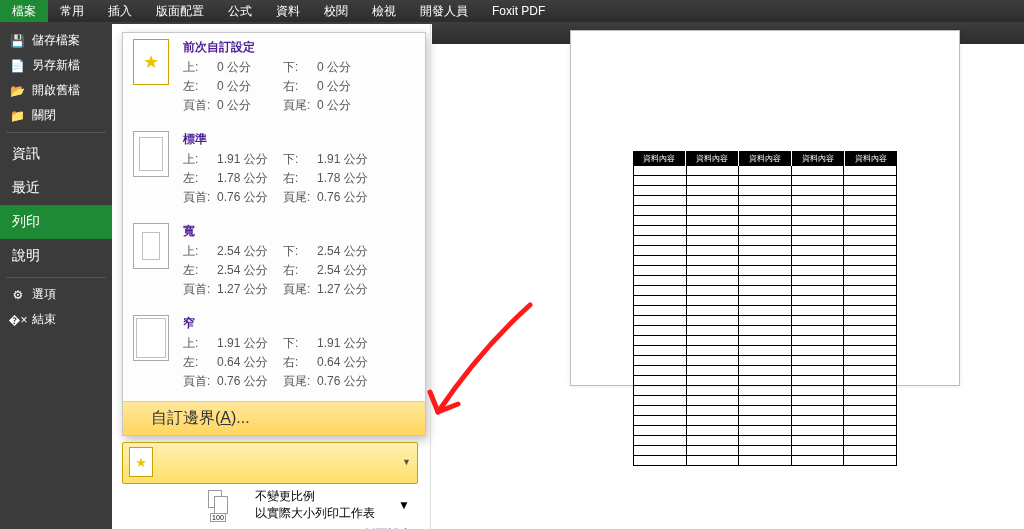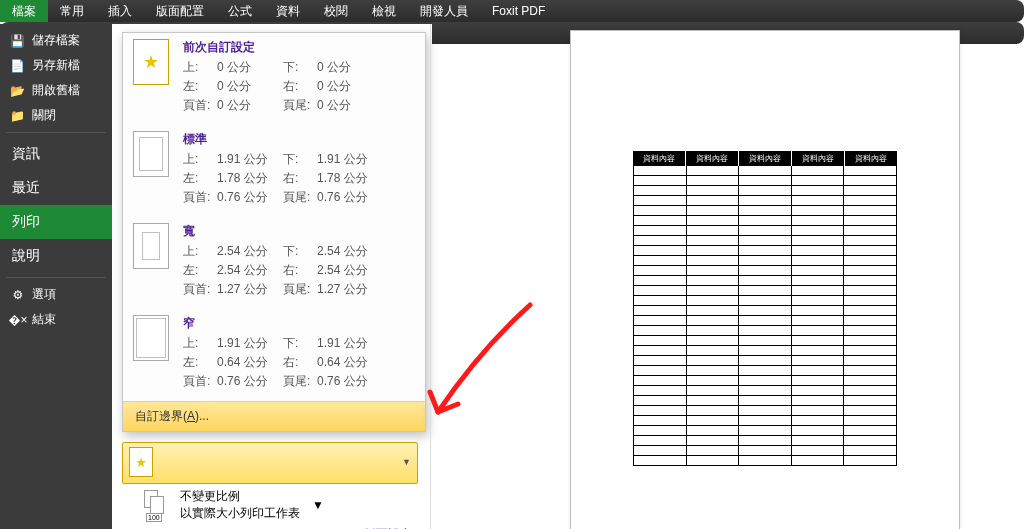--- a/index.html
+++ b/index.html
@@ -1,19 +1,19 @@
 <!DOCTYPE html>
 <html><head>
 <meta charset="utf-8">
 <style>
 * { margin:0; padding:0; box-sizing:border-box; font-family:"Microsoft JhengHei","Segoe UI",sans-serif; }
 body { width:1024px; height:529px; background:#fff; overflow:hidden; position:relative; font-size:12px; }
 
 
-.ribbon { height:22px; background:linear-gradient(#3e3e3e,#2c2c2c); display:flex; align-items:stretch; color:#fff;border-radius:8px; }
+.ribbon { height:22px; background:linear-gradient(#3e3e3e,#2c2c2c); display:flex; align-items:stretch; color:#fff; }
 .ribbon .tab { padding:0 12px; display:flex; align-items:center; font-size:12px; cursor:pointer; }
 .ribbon .tab.active { background:#1f8a36; }
 
 
 .sidebar { position:absolute; left:0; top:24px; width:112px; height:calc(100% - 24px); background:#3b3b3b; color:#fff; padding-top:4px; }
 .sidebar .nav-item { display:flex; align-items:center; gap:6px; padding:4px 10px; font-size:12px; cursor:pointer; position:relative; }
 .sidebar .nav-item .ico { width:16px; height:16px; display:flex; align-items:center; justify-content:center; font-size:12px; }
 .sidebar .sep { height:1px; background:#555; margin:4px 6px; }
 .sidebar .nav-big { padding:8px 12px; font-size:14px; cursor:pointer; position:relative; }
 .sidebar .nav-big.active { background:#1f8a36; }
@@ -27,49 +27,49 @@
 .opt .thumb::before, .opt .thumb::after { content:""; position:absolute; background:#c0c0c0; }
 .opt .thumb.last-custom { border-color:#c7a200; }
 .opt .thumb.last-custom .star { position:absolute; left:50%; top:50%; transform:translate(-50%,-50%); color:#e8c400; font-size:18px; }
 .opt .thumb .inner { position:absolute; border:1px solid #c0c0c0; }
 .opt .thumb.normal .inner { left:5px; right:5px; top:5px; bottom:5px; }
 .opt .thumb.wide .inner { left:8px; right:8px; top:8px; bottom:8px; }
 .opt .thumb.narrow .inner { left:2px; right:2px; top:2px; bottom:2px; }
 .opt .txt { flex:1; }
 .opt .title { font-weight:bold; color:#4c1d95; margin-bottom:3px; }
 .opt .grid { display:grid; grid-template-columns:34px 66px 34px 66px; row-gap:2px; color:#555; font-size:12px; }
-.custom-row { border-top:1px solid #d0d0d0; background:linear-gradient(#ffe79a,#ffd65e); padding:6px 12px; font-size:12px; color:#333; cursor:pointer; }
+.custom-row { border-top:1px solid #d0d0d0; background:linear-gradient(#ffe79a,#ffd65e); padding:6px 28px; font-size:16px; color:#333; cursor:pointer; }
 .custom-row u { text-decoration:underline; }
 
 
 .sel-box { position:absolute; left:10px; width:296px; border:1px solid #c7a200; background:linear-gradient(#fff0b3,#ffe06a); border-radius:2px; padding:4px 6px 6px 6px; display:flex; align-items:center; gap:8px; cursor:pointer; }
 .sel-box .thumb2 { width:24px; height:30px; border:1px solid #c7a200; background:#fff; position:relative; flex:none; }
 .sel-box .thumb2 .star { position:absolute; left:50%; top:50%; transform:translate(-50%,-50%); color:#e8c400; font-size:13px; }
 .sel-box .dd { margin-left:auto; font-size:9px; color:#555; }
 .sel-box .ttl { font-size:12px; color:#333; }
 .sel-box .sub { font-size:11px; color:#777; }
 
-.plain-box { position:absolute; left:26px; width:296px; padding:4px 6px 6px 6px; display:flex; align-items:center; gap:12px; cursor:pointer; }
+.plain-box { position:absolute; left:8px; width:296px; padding:4px 6px 6px 6px; display:flex; align-items:center; gap:23px; cursor:pointer;justify-content:flex-end; }
 .plain-box .thumb3 { width:24px; height:30px; position:relative; flex:none; }
 .plain-box .pages { position:absolute; width:14px; height:18px; border:1px solid #999; background:#fff; }
 .plain-box .pages.p1 { left:0; top:0; }
 .plain-box .pages.p2 { left:6px; top:6px; }
 .plain-box .pct { position:absolute; left:2px; bottom:-2px; font-size:7px; background:#fff; border:1px solid #999; padding:0 1px; }
 
 .page-setup { position:absolute; left:10px; width:296px; text-align:right; color:#2b5fb5; font-size:12px; text-decoration:underline; cursor:pointer; padding-right:6px; }
 
 
 .vline { position:absolute; left:430px; top:24px; width:1px; height:calc(100% - 24px); background:#dcdcdc; }
 
 
 .arrow-svg { position:absolute; left:420px; top:300px; pointer-events:none; }
 
 
 .preview-wrap { position:absolute; right:14px; top:30px; bottom:10px; left:520px; display:flex; justify-content:center; }
-.page { width:390px; height:500px; background:#fff; border:1px solid #bdbdbd; box-shadow:0 0 4px rgba(0,0,0,0.1); position:relative; }
+.page { width:390px; height:356px; background:#fff; border:1px solid #bdbdbd; box-shadow:0 0 4px rgba(0,0,0,0.1); position:relative; }
 .page .tbl { position:absolute; left:62px; right:62px; top:120px; }
 .page .tbl .hdr { display:flex; }
 .page .tbl .hdr div { flex:1; background:#000; color:#fff; font-size:8px; text-align:center; padding:2px 0; border-right:1px solid #fff; }
 .page .tbl .hdr div:last-child { border-right:none; }
 .page .tbl .rows .r { display:flex; height:10px; }
 .page .tbl .rows .r div { flex:1; border:1px solid #000; border-top:none; }
 .page .tbl .rows .r div + div { border-left:none; }
 </style>
 </head>
 <body>

